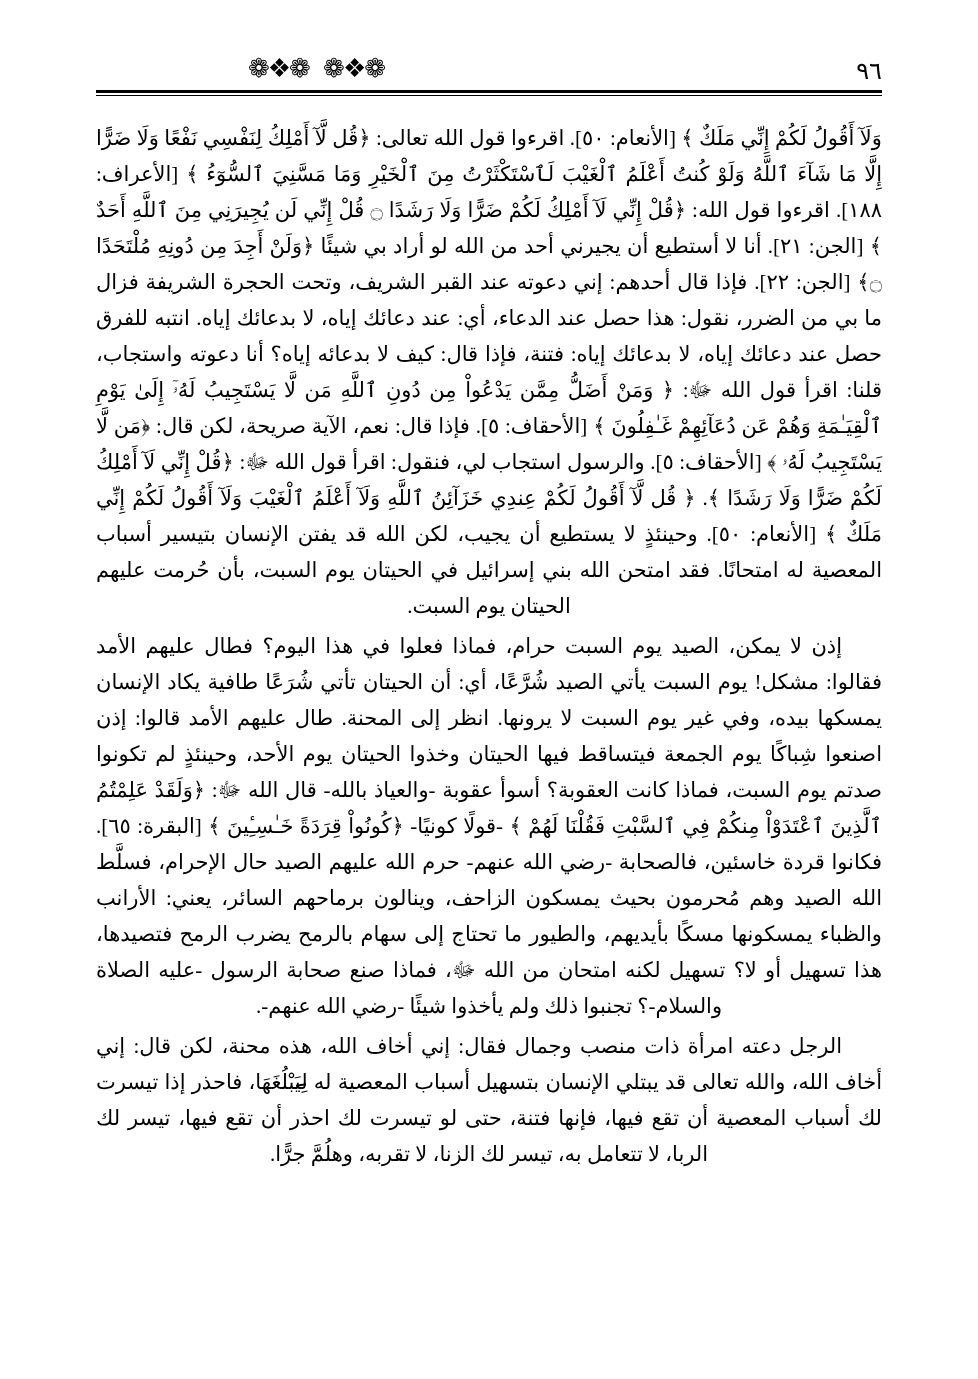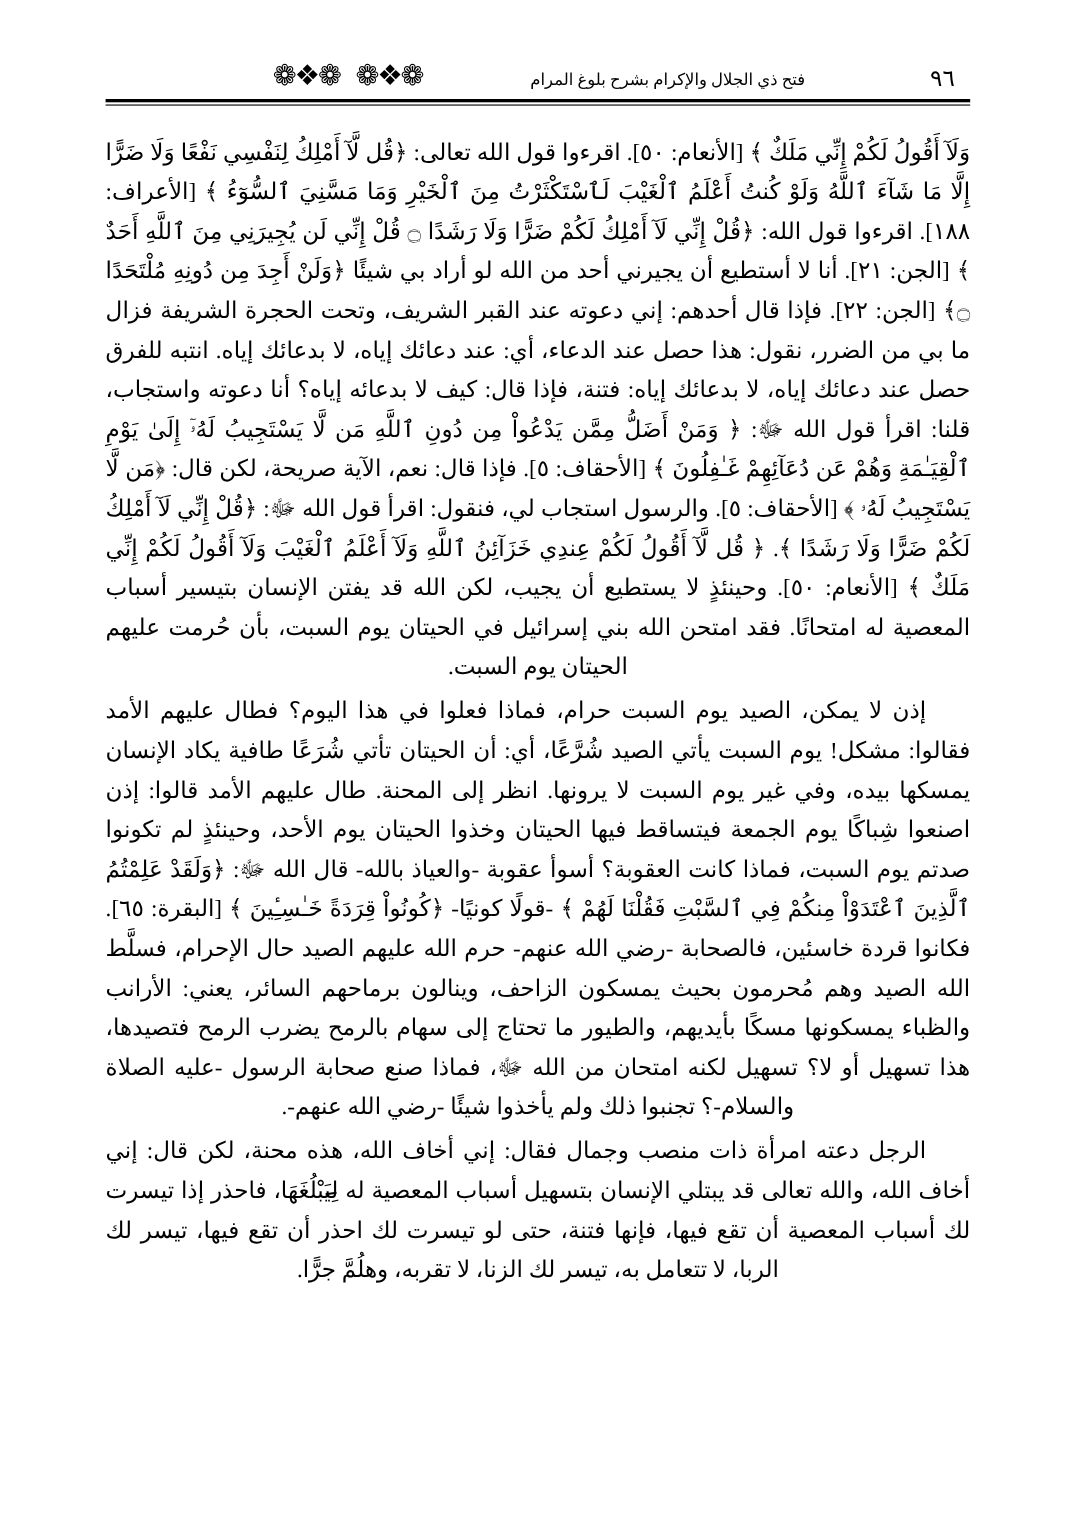--- a/index.html
+++ b/index.html
@@ -31,23 +31,23 @@
     left: 0;
     right: 0;
     top: 34px;
     height: 0;
     border-top: 3px solid #000;
     border-bottom: 1px solid #000;
     padding-bottom: 2px;
   }
   .page-number {
     position: absolute;
-    right: 14px;
+    right: 0;
     top: 0;
-    font-size: 21px;
+    font-size: 24px;
     letter-spacing: 1px;
     line-height: 30px;
   }
   .running-title {
     position: absolute;
     right: 150px;
     top: 6px;
     font-size: 15px;
     line-height: 22px;
     white-space: nowrap;
@@ -101,21 +101,20 @@
     transform: rotate(-8deg);
   }
 </style>
 </head>
 <body>
 
 <div class="page">
 
   <div class="header">
     <div class="page-number">٩٦</div>
-    <div class="running-title">فتح ذي الجلال والإكرام بشرح بلوغ المرام</div>
     <div class="ornament">❁❖❁</div>
     <div class="ornament-left">❁❖❁</div>
     <div class="header-rule"></div>
   </div>
 
   <div class="body">
     <p class="para">وَلَآ أَقُولُ لَكُمْ إِنِّي مَلَكٌ ﴾ [الأنعام: ٥٠]. اقرءوا قول الله تعالى: ﴿قُل لَّآ أَمْلِكُ لِنَفْسِي نَفْعًا وَلَا ضَرًّا إِلَّا مَا شَآءَ ٱللَّهُ وَلَوْ كُنتُ أَعْلَمُ ٱلْغَيْبَ لَٱسْتَكْثَرْتُ مِنَ ٱلْخَيْرِ وَمَا مَسَّنِيَ ٱلسُّوٓءُ ﴾ [الأعراف: ١٨٨]. اقرءوا قول الله: ﴿قُلْ إِنِّي لَآ أَمْلِكُ لَكُمْ ضَرًّا وَلَا رَشَدًا ۝ قُلْ إِنِّي لَن يُجِيرَنِي مِنَ ٱللَّهِ أَحَدٌ ﴾ [الجن: ٢١]. أنا لا أستطيع أن يجيرني أحد من الله لو أراد بي شيئًا ﴿وَلَنْ أَجِدَ مِن دُونِهِ مُلْتَحَدًا ۝﴾ [الجن: ٢٢]. فإذا قال أحدهم: إني دعوته عند القبر الشريف، وتحت الحجرة الشريفة فزال ما بي من الضرر، نقول: هذا حصل عند الدعاء، أي: عند دعائك إياه، لا بدعائك إياه. انتبه للفرق حصل عند دعائك إياه، لا بدعائك إياه: فتنة، فإذا قال: كيف لا بدعائه إياه؟ أنا دعوته واستجاب، قلنا: اقرأ قول الله ﷻ: ﴿ وَمَنْ أَضَلُّ مِمَّن يَدْعُواْ مِن دُونِ ٱللَّهِ مَن لَّا يَسْتَجِيبُ لَهُۥٓ إِلَىٰ يَوْمِ ٱلْقِيَـٰمَةِ وَهُمْ عَن دُعَآئِهِمْ غَـٰفِلُونَ ﴾ [الأحقاف: ٥]. فإذا قال: نعم، الآية صريحة، لكن قال: ﴿مَن لَّا يَسْتَجِيبُ لَهُۥ ﴾ [الأحقاف: ٥]. والرسول استجاب لي، فنقول: اقرأ قول الله ﷻ: ﴿قُلْ إِنِّي لَآ أَمْلِكُ لَكُمْ ضَرًّا وَلَا رَشَدًا ﴾. ﴿ قُل لَّآ أَقُولُ لَكُمْ عِندِي خَزَآئِنُ ٱللَّهِ وَلَآ أَعْلَمُ ٱلْغَيْبَ وَلَآ أَقُولُ لَكُمْ إِنِّي مَلَكٌ ﴾ [الأنعام: ٥٠]. وحينئذٍ لا يستطيع أن يجيب، لكن الله قد يفتن الإنسان بتيسير أسباب المعصية له امتحانًا. فقد امتحن الله بني إسرائيل في الحيتان يوم السبت، بأن حُرمت عليهم الحيتان يوم السبت.</p>
     <p class="para indent">إذن لا يمكن، الصيد يوم السبت حرام، فماذا فعلوا في هذا اليوم؟ فطال عليهم الأمد فقالوا: مشكل! يوم السبت يأتي الصيد شُرَّعًا، أي: أن الحيتان تأتي شُرَعًا طافية يكاد الإنسان يمسكها بيده، وفي غير يوم السبت لا يرونها. انظر إلى المحنة. طال عليهم الأمد قالوا: إذن اصنعوا شِباكًا يوم الجمعة فيتساقط فيها الحيتان وخذوا الحيتان يوم الأحد، وحينئذٍ لم تكونوا صدتم يوم السبت، فماذا كانت العقوبة؟ أسوأ عقوبة -والعياذ بالله- قال الله ﷻ: ﴿وَلَقَدْ عَلِمْتُمُ ٱلَّذِينَ ٱعْتَدَوْاْ مِنكُمْ فِي ٱلسَّبْتِ فَقُلْنَا لَهُمْ ﴾ -قولًا كونيًا- ﴿كُونُواْ قِرَدَةً خَـٰسِـِٔينَ ﴾ [البقرة: ٦٥]. فكانوا قردة خاسئين، فالصحابة -رضي الله عنهم- حرم الله عليهم الصيد حال الإحرام، فسلَّط الله الصيد وهم مُحرمون بحيث يمسكون الزاحف، وينالون برماحهم السائر، يعني: الأرانب والظباء يمسكونها مسكًا بأيديهم، والطيور ما تحتاج إلى سهام بالرمح يضرب الرمح فتصيدها، هذا تسهيل أو لا؟ تسهيل لكنه امتحان من الله ﷻ، فماذا صنع صحابة الرسول -عليه الصلاة والسلام-؟ تجنبوا ذلك ولم يأخذوا شيئًا -رضي الله عنهم-.</p>
     <p class="para indent">الرجل دعته امرأة ذات منصب وجمال فقال: إني أخاف الله، هذه محنة، لكن قال: إني أخاف الله، والله تعالى قد يبتلي الإنسان بتسهيل أسباب المعصية له لِيَبْلُغَهَا، فاحذر إذا تيسرت لك أسباب المعصية أن تقع فيها، فإنها فتنة، حتى لو تيسرت لك احذر أن تقع فيها، تيسر لك الربا، لا تتعامل به، تيسر لك الزنا، لا تقربه، وهلُمَّ جرًّا.</p>
   </div>

